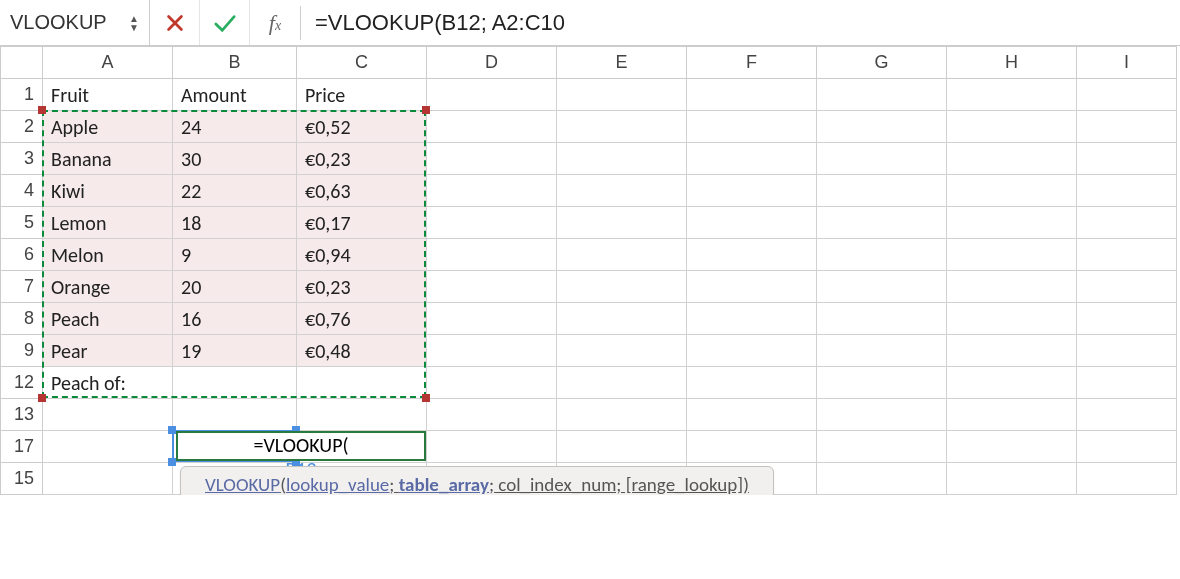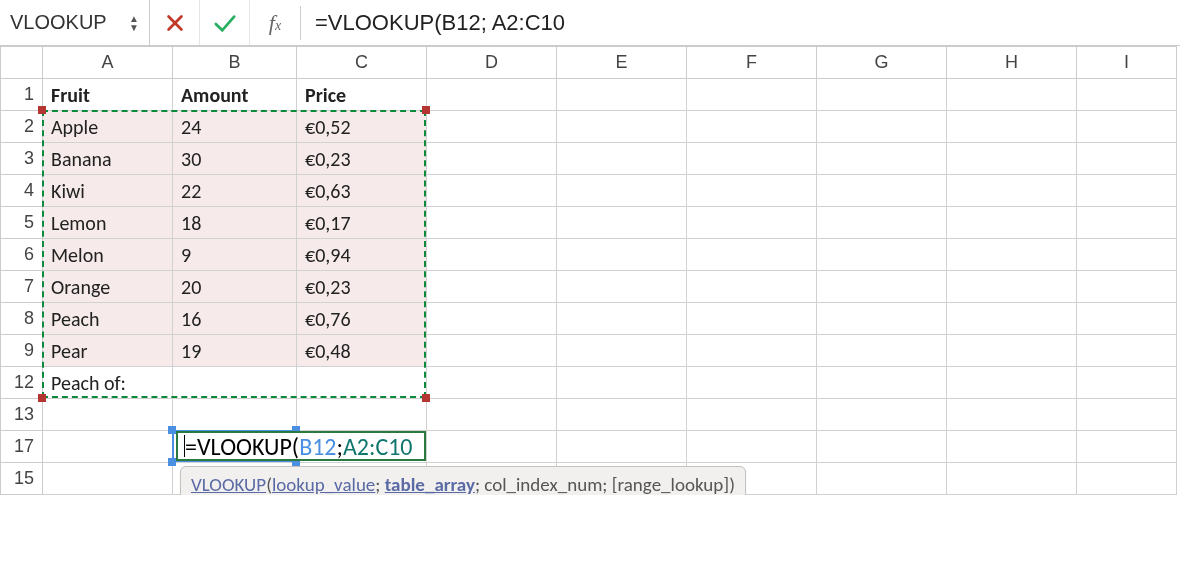--- a/index.html
+++ b/index.html
@@ -78,21 +78,21 @@
   td.row-head { width: 42px; text-align: right; padding-right: 8px; }
   td.cell {
     border: 1px solid #d1d1d1;
     height: 32px;
     padding: 0 8px;
     white-space: nowrap;
     overflow: hidden;
     background: #fff;
     color: #222;
   }
-  .bold { font-weight: bold; }
+  .bold { font-weight: normal; }
   .center { text-align: left; }
   .hl { background: #f6eaea !important; }
 
   
   .col-A { width: 130px; }
   .col-B { width: 124px; }
   .col-C { width: 130px; }
   .col-D, .col-E, .col-F, .col-G, .col-H { width: 130px; }
   .col-I { width: 100px; }
 
@@ -129,44 +129,46 @@
 
   
   .edit-box {
     position: absolute;
     border: 2px solid #2a7a3f;
     background: #fff;
     z-index: 7;
     display: flex;
     align-items: center;
     padding: 0 6px;
-    font-size: 24px;
+    font-size: 20px;
+    flex-direction: column;
   }
   .edit-box .caret {
     display: inline-block;
     width: 1px; height: 22px;
     background: #000;
     vertical-align: middle;
   }
   .tok-black { color: #000; }
   .tok-blue  { color: #4a8fe2; }
   .tok-green { color: #0f766e; }
 
   
   .fn-tip {
     position: absolute;
     background: #f1f0ef;
     border: 1px solid #c4c2bf;
     border-radius: 6px;
-    padding: 6px 10px;
+    padding: 6px 24px;
     font-size: 19px;
     color: #555;
     z-index: 8;
     box-shadow: 0 1px 2px rgba(0,0,0,0.08);
     white-space: nowrap;
+    text-decoration: underline;
   }
   .fn-tip a { color: #5a6aa5; text-decoration: underline; }
   .fn-tip .active-arg { font-weight: bold; }
 
   svg.icon { display: block; }
 </style>
 </head>
 <body>
 
 <div class="formula-bar">

